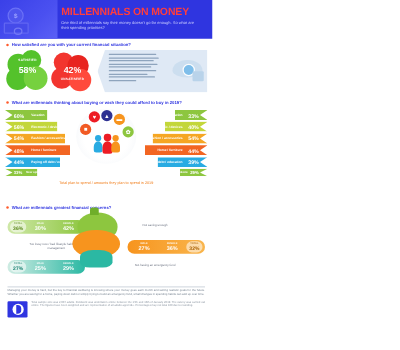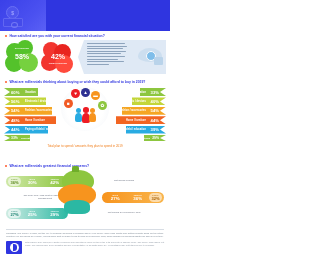--- a/index.html
+++ b/index.html
@@ -117,20 +117,24 @@
 </head>
 <body>
 
 <div class="page">
 
   <div class="header">
     <div class="hdr-art">
       <div class="coin coin1"></div>
       <div class="bill"></div>
     </div>
+    <div class="hdr-text">
+      <div class="hdr-title">MILLENNIALS ON MONEY</div>
+      <div class="hdr-sub">One third of millennials say their money doesn't go far enough. So what are their spending priorities?</div>
+    </div>
   </div>
 
   <div class="sec1">
     <div class="q">
       <span class="q-dot"></span>
       <span class="q-txt">How satisfied are you with your current financial situation?</span>
     </div>
     <div class="s1-wrap">
       <div class="blob g1">
         <span class="lobe l1"></span>

